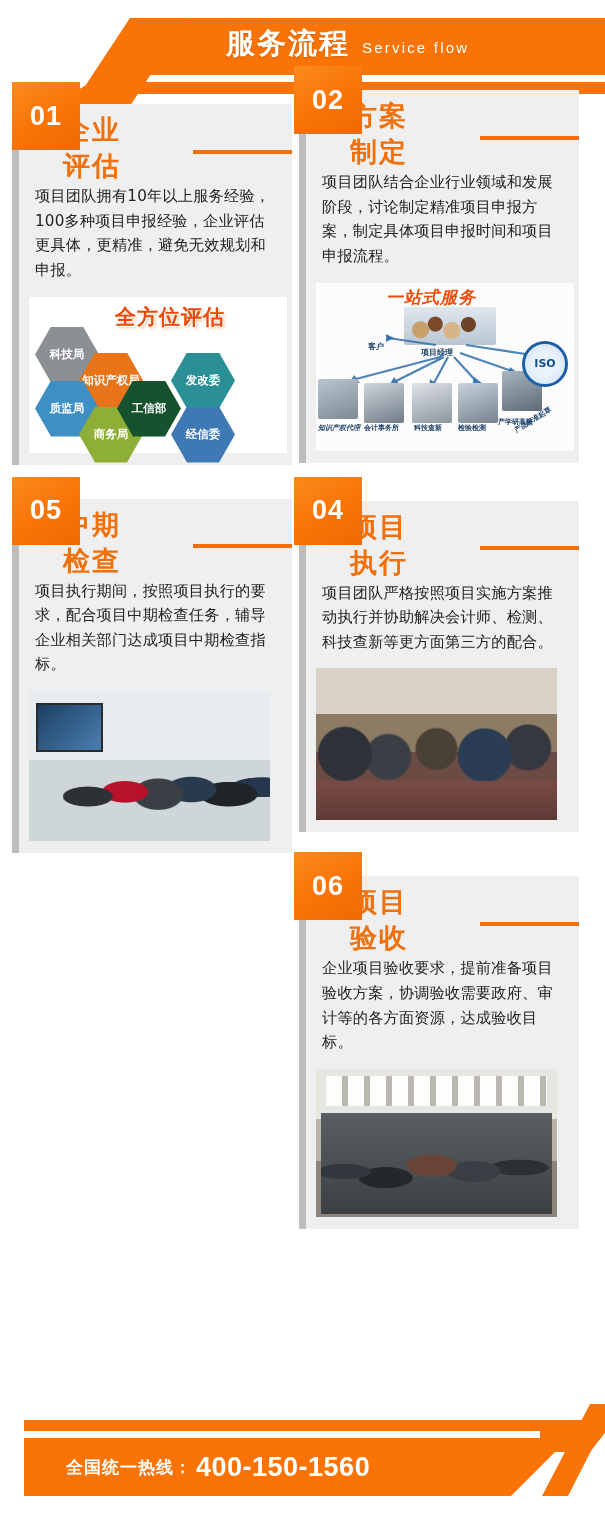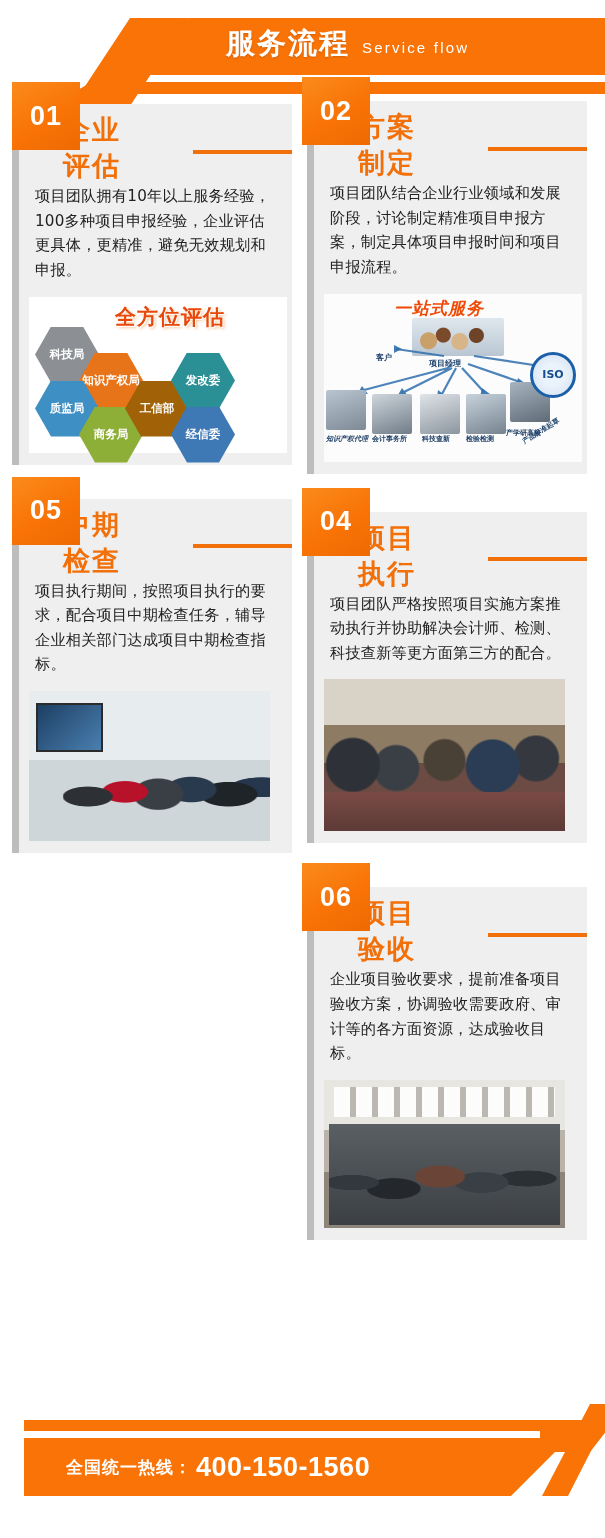--- a/index.html
+++ b/index.html
@@ -43,21 +43,21 @@
     text-shadow: 0 1px 2px rgba(150,60,0,.35);
   }
   .hdr-en {
     color:#ffffff; font-size:15px; letter-spacing:2.2px; font-weight:400;
   }
 
   
   .cards { position:absolute; left:0; top:104px; width:605px; }
   .col { position:absolute; width:280px; }
   .col-left  { left:12px;  top:0px; }
-  .col-right { left:307px; top:-14px;margin-top:11px; }
+  .col-right { left:299px; top:-14px; }
 
   .card {
     position:relative; width:280px; background:#EFEFEF;
     border-left:7px solid #BDBDBD;
     margin-bottom:12px;
     padding:0;
   }
 
   .badge {
     position:absolute; left:-7px; top:-22px;
@@ -285,21 +285,21 @@
                 <div class="hex" style="left: 50px; top: 56px; background: rgb(232, 116, 26);">
                   <div>知识</div>
                   <div>产权局</div>
                 </div>
                 <div class="hex" style="left: 6px; top: 84px; background: rgb(62, 143, 196);">
                   <div>质监局</div>
                 </div>
                 <div class="hex" style="left: 50px; top: 110px; background: rgb(141, 174, 55);">
                   <div>商务局</div>
                 </div>
-                <div class="hex" style="left: 96px; top: 84px; background: #a16207;">
+                <div class="hex" style="left: 88px; top: 84px; background: #14532d;">
                   <div>工信部</div>
                 </div>
                 <div class="hex" style="left: 142px; top: 56px; background: rgb(43, 143, 150);">
                   <div>发改委</div>
                 </div>
                 <div class="hex" style="left: 142px; top: 110px; background: rgb(62, 120, 181);">
                   <div>经信委</div>
                 </div>
               </div>
           </div>

